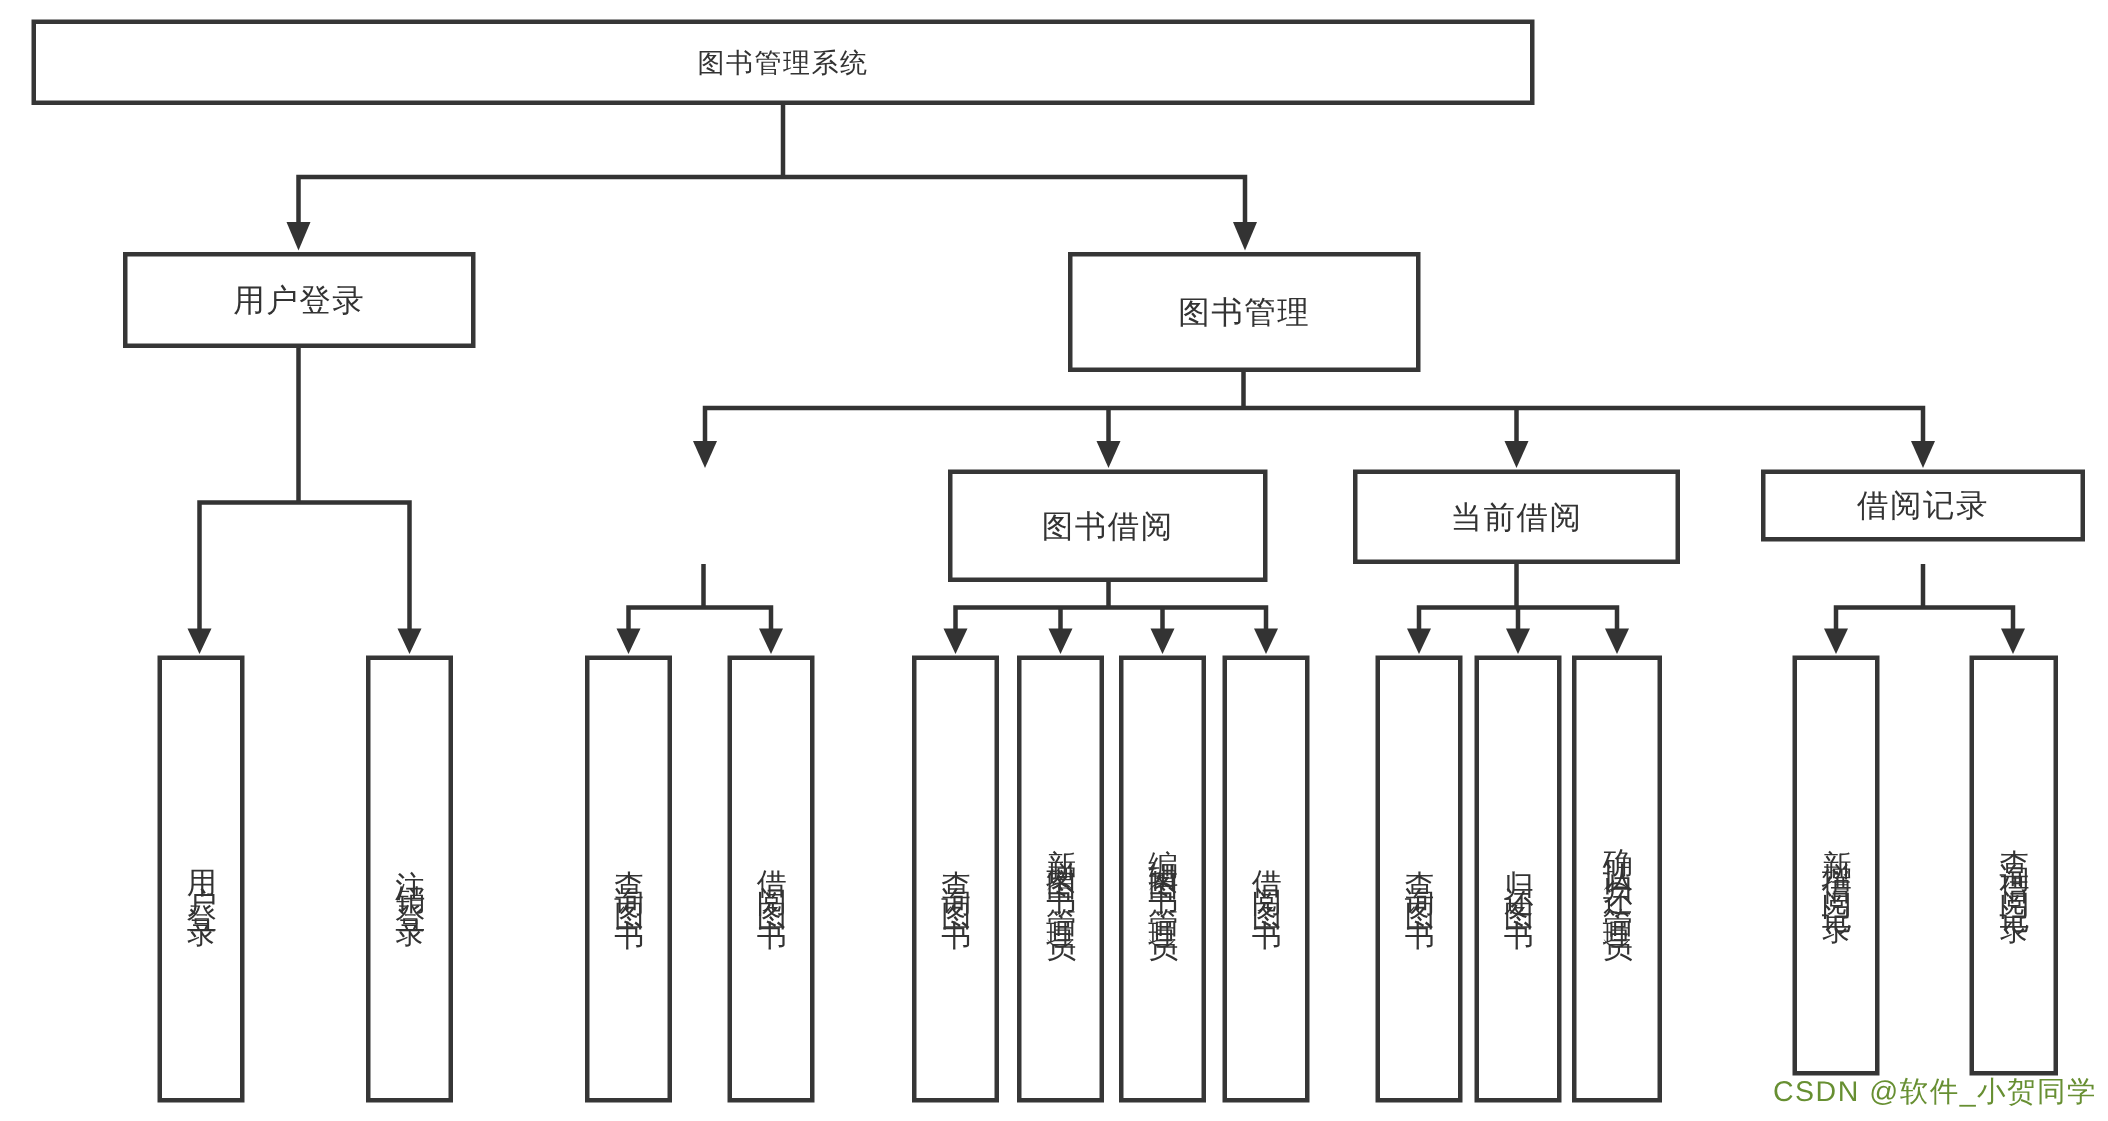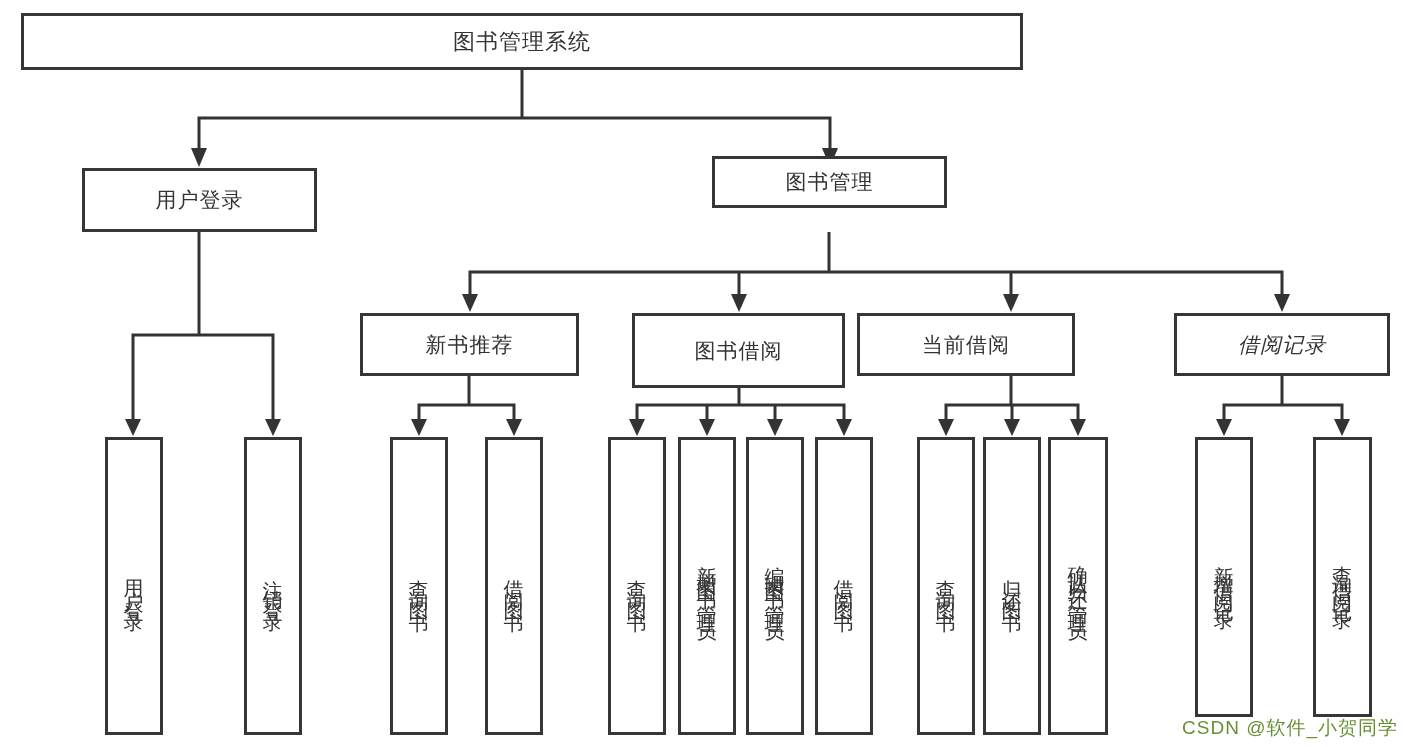--- a/index.html
+++ b/index.html
@@ -15,21 +15,21 @@
     position:absolute;
     box-sizing:border-box;
     border:3px solid #363636;
     background:#ffffff;
     display:flex;
     align-items:center;
     justify-content:center;
     color:#333333;
   }
   .h-label{font-size:21px;letter-spacing:1px;white-space:nowrap;}
-  .root-label{font-size:22px;}
+  .root-label{font-size:18px;}
   .v-box span{
     writing-mode:vertical-rl;
     text-orientation:mixed;
     font-size:20px;
     letter-spacing:11px;
     line-height:1;
     white-space:nowrap;
   }
   #watermark{
     position:absolute;
@@ -93,34 +93,31 @@
     </g>
   </svg>
 
   <div class="box" style="left:21px;top:13px;width:1002px;height:57px;">
     <span class="h-label root-label">图书管理系统</span>
   </div>
 
   <div class="box" style="left:82px;top:168px;width:235px;height:64px;">
     <span class="h-label">用户登录</span>
   </div>
-  <div class="box" style="left:712px;top:156px;width:235px;height:52px;align-items:center;">
+  <div class="box" style="left:712px;top:168px;width:235px;height:80px;align-items:center;">
     <span class="h-label">图书管理</span>
   </div>
 
-  <div class="box" style="left:360px;top:313px;width:219px;height:63px;">
-    <span class="h-label">新书推荐</span>
-  </div>
   <div class="box" style="left:632px;top:313px;width:213px;height:75px;">
     <span class="h-label">图书借阅</span>
   </div>
-  <div class="box" style="left:857px;top:313px;width:218px;height:63px;">
+  <div class="box" style="left:902px;top:313px;width:218px;height:63px;">
     <span class="h-label">当前借阅</span>
   </div>
-  <div class="box" style="left:1174px;top:313px;width:216px;height:63px;font-style:italic;">
+  <div class="box" style="left:1174px;top:313px;width:216px;height:48px;">
     <span class="h-label">借阅记录</span>
   </div>
 
   <div class="box v-box" style="left:105px;top:437px;width:58px;height:298px;">
     <span>用户登录</span>
   </div>
   <div class="box v-box" style="left:244px;top:437px;width:58px;height:298px;">
     <span>注销登录</span>
   </div>
 

